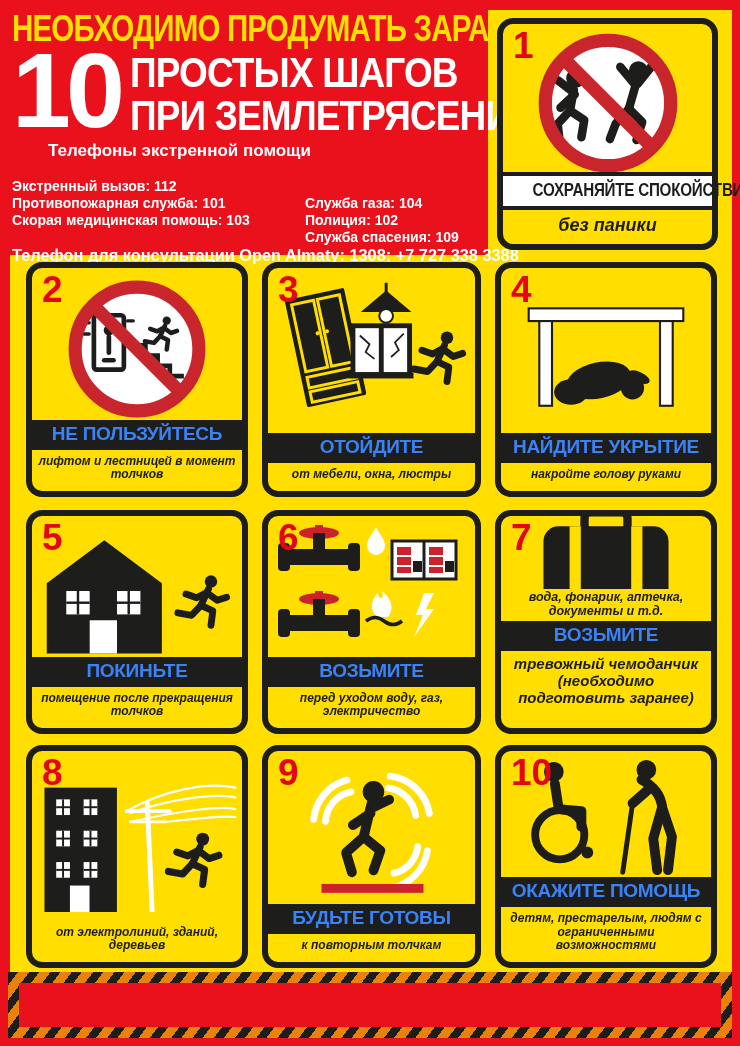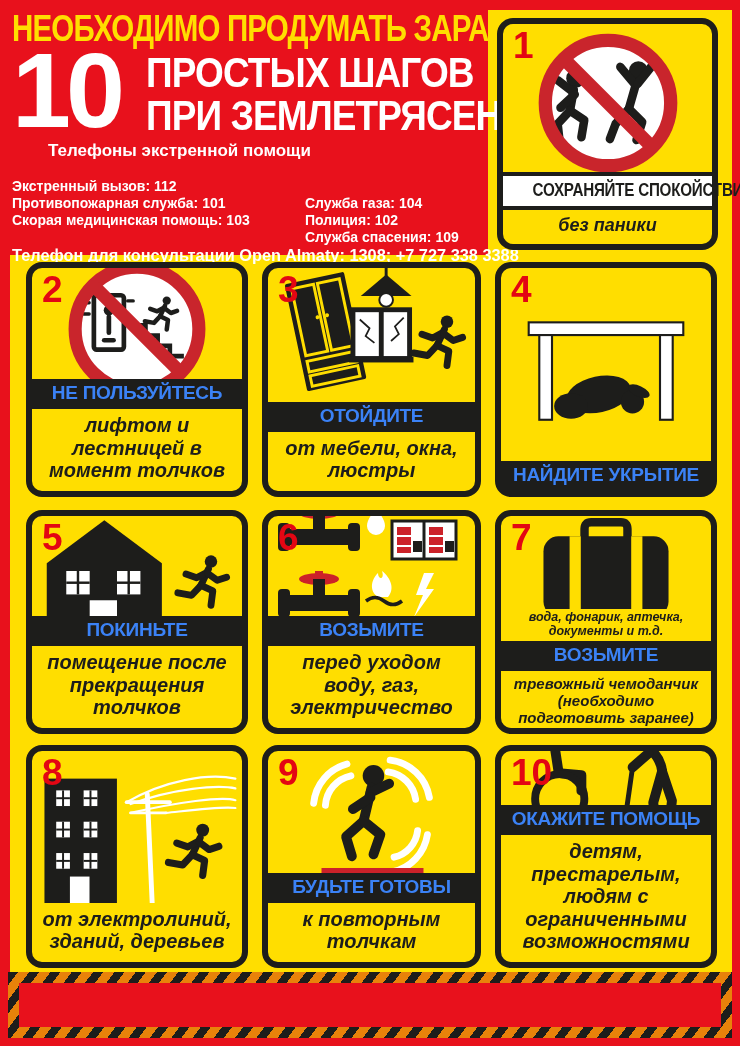--- a/index.html
+++ b/index.html
@@ -12,21 +12,21 @@
   .panel{position:absolute;background:var(--yellow,#ffde00);}
   .panel-tr{left:488px;top:10px;width:244px;height:250px;}
   .panel-main{left:10px;top:255px;width:722px;height:719px;}
 
   
   .header{position:absolute;left:12px;top:10px;width:474px;color:#fff;}
   .tagline{font-weight:bold;font-size:36px;line-height:1.04;color:var(--yellow,#ffde00);
            white-space:nowrap;transform:scaleX(.82);transform-origin:0 50%;letter-spacing:-1px;}
   .title-row{display:flex;align-items:flex-start;margin-top:2px;}
   .big-num{font-weight:bold;font-size:106px;line-height:.78;letter-spacing:-5px;margin-right:10px;}
-  .title-lines{padding-top:2px;margin-left:16px;}
+  .title-lines{padding-top:2px;}
   .title-line{font-weight:bold;font-size:43px;line-height:.98;white-space:nowrap;
               transform:scaleX(.86);transform-origin:0 50%;letter-spacing:-1px;}
   .phones-heading{font-weight:bold;font-size:17px;margin-top:5px;margin-left:36px;}
   .phone-cols{display:flex;margin-top:17px;}
   .phone-col{font-weight:bold;font-size:14px;line-height:1.22;white-space:nowrap;}
   .phone-col.left{width:293px;}
   .phone-col.right{padding-top:5px;margin-top:12px;}
   .phone-full{font-weight:bold;font-size:16.5px;white-space:nowrap;transform:scaleX(.99);transform-origin:0 50%;}
 
   
@@ -35,23 +35,23 @@
   .card .num{position:absolute;top:1px;left:10px;font-size:37px;font-weight:bold;
              color:var(--number_red,#e30613);z-index:2;}
   .icon-zone{flex:1;display:flex;align-items:center;justify-content:center;padding-top:10px;overflow:hidden;}
   .icon-caption{text-align:center;font-weight:bold;font-style:italic;font-size:12.5px;line-height:1.12;
                 padding:1px 16px 3px;color:var(--ink,#1d1d1b);}
   .titlebar{background:var(--ink,#1d1d1b);color:#3b82f6;text-align:center;padding:3px 2px 5px;}
   .titlebar span{display:inline-block;font-weight:bold;font-size:19px;white-space:nowrap;
                  transform:scaleX(var(--sx,1));letter-spacing:-.3px;}
   .card.light .titlebar{background:#fff;color:var(--ink,#1d1d1b);
                         border-top:4px solid var(--ink,#1d1d1b);border-bottom:4px solid var(--ink,#1d1d1b);}
-  .subtitle{text-align:center;font-weight:bold;font-style:italic;font-size:20px;line-height:1.13;
+  .subtitle{text-align:center;font-weight:bold;font-style:italic;font-size:12px;line-height:1.13;
             padding:5px 6px 9px;color:var(--ink,#1d1d1b);}
-  .subtitle.small{font-size:15px;padding-bottom:1px;}
+  .subtitle.small{font-size:15px;padding-bottom:21px;}
 
   #c1{left:497px;top:18px;width:221px;height:232px;}
   #c2{left:26px;top:262px;width:222px;height:235px;}
   #c3{left:262px;top:262px;width:219px;height:235px;}
   #c4{left:495px;top:262px;width:222px;height:235px;}
   #c5{left:26px;top:510px;width:222px;height:224px;}
   #c6{left:262px;top:510px;width:219px;height:224px;}
   #c7{left:495px;top:510px;width:222px;height:224px;}
   #c8{left:26px;top:745px;width:222px;height:223px;}
   #c9{left:262px;top:745px;width:219px;height:223px;}
@@ -219,20 +219,21 @@
         <rect x="136" y="32" width="12" height="80" fill="#fff" stroke="#1d1d1b" stroke-width="2"></rect>
         <ellipse cx="78" cy="88" rx="31" ry="17" fill="#1d1d1b" transform="rotate(-12 78 88)"></ellipse>
         <ellipse cx="52" cy="99" rx="16" ry="12" fill="#1d1d1b"></ellipse>
         <circle cx="110" cy="95" r="11" fill="#1d1d1b"></circle>
         <ellipse cx="116" cy="85" rx="11" ry="5" fill="#1d1d1b" transform="rotate(25 116 85)"></ellipse>
       </svg>
     </div>
     <div class="titlebar">
       <span>НАЙДИТЕ УКРЫТИЕ</span>
     </div>
+    <div class="subtitle">накройте голову руками</div>
   </div>
 
   <div class="card" id="c5">
     <div class="num">5</div>
     <div class="icon-zone">
       <svg width="200" height="132" viewBox="0 0 205 132">
         <path d="M10 130 V58 L69 14 L128 58 V130 Z" fill="#1d1d1b"></path>
         <g>
           <rect x="30" y="66" width="24" height="24" fill="#fff"></rect>
           <line x1="42" y1="66" x2="42" y2="90" stroke="#1d1d1b" stroke-width="2.5"></line>

